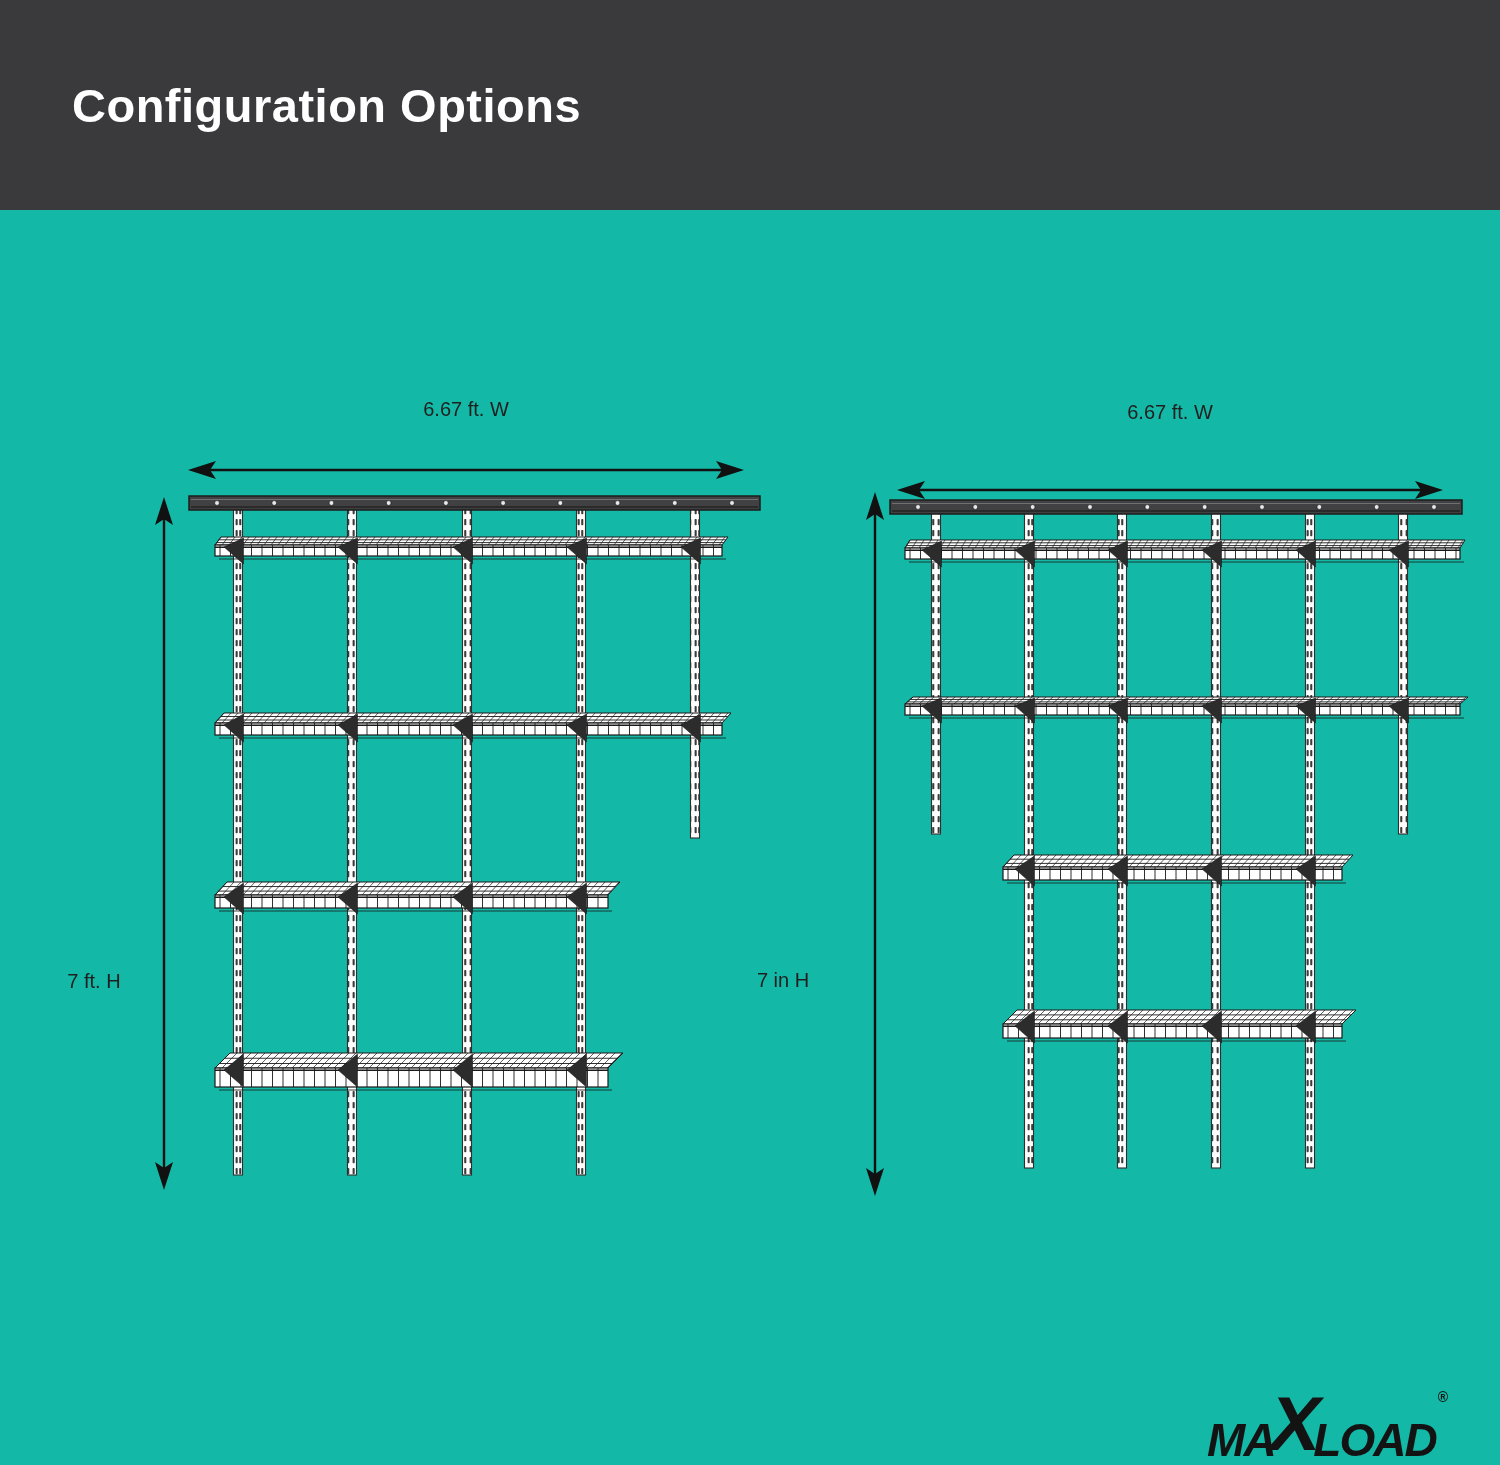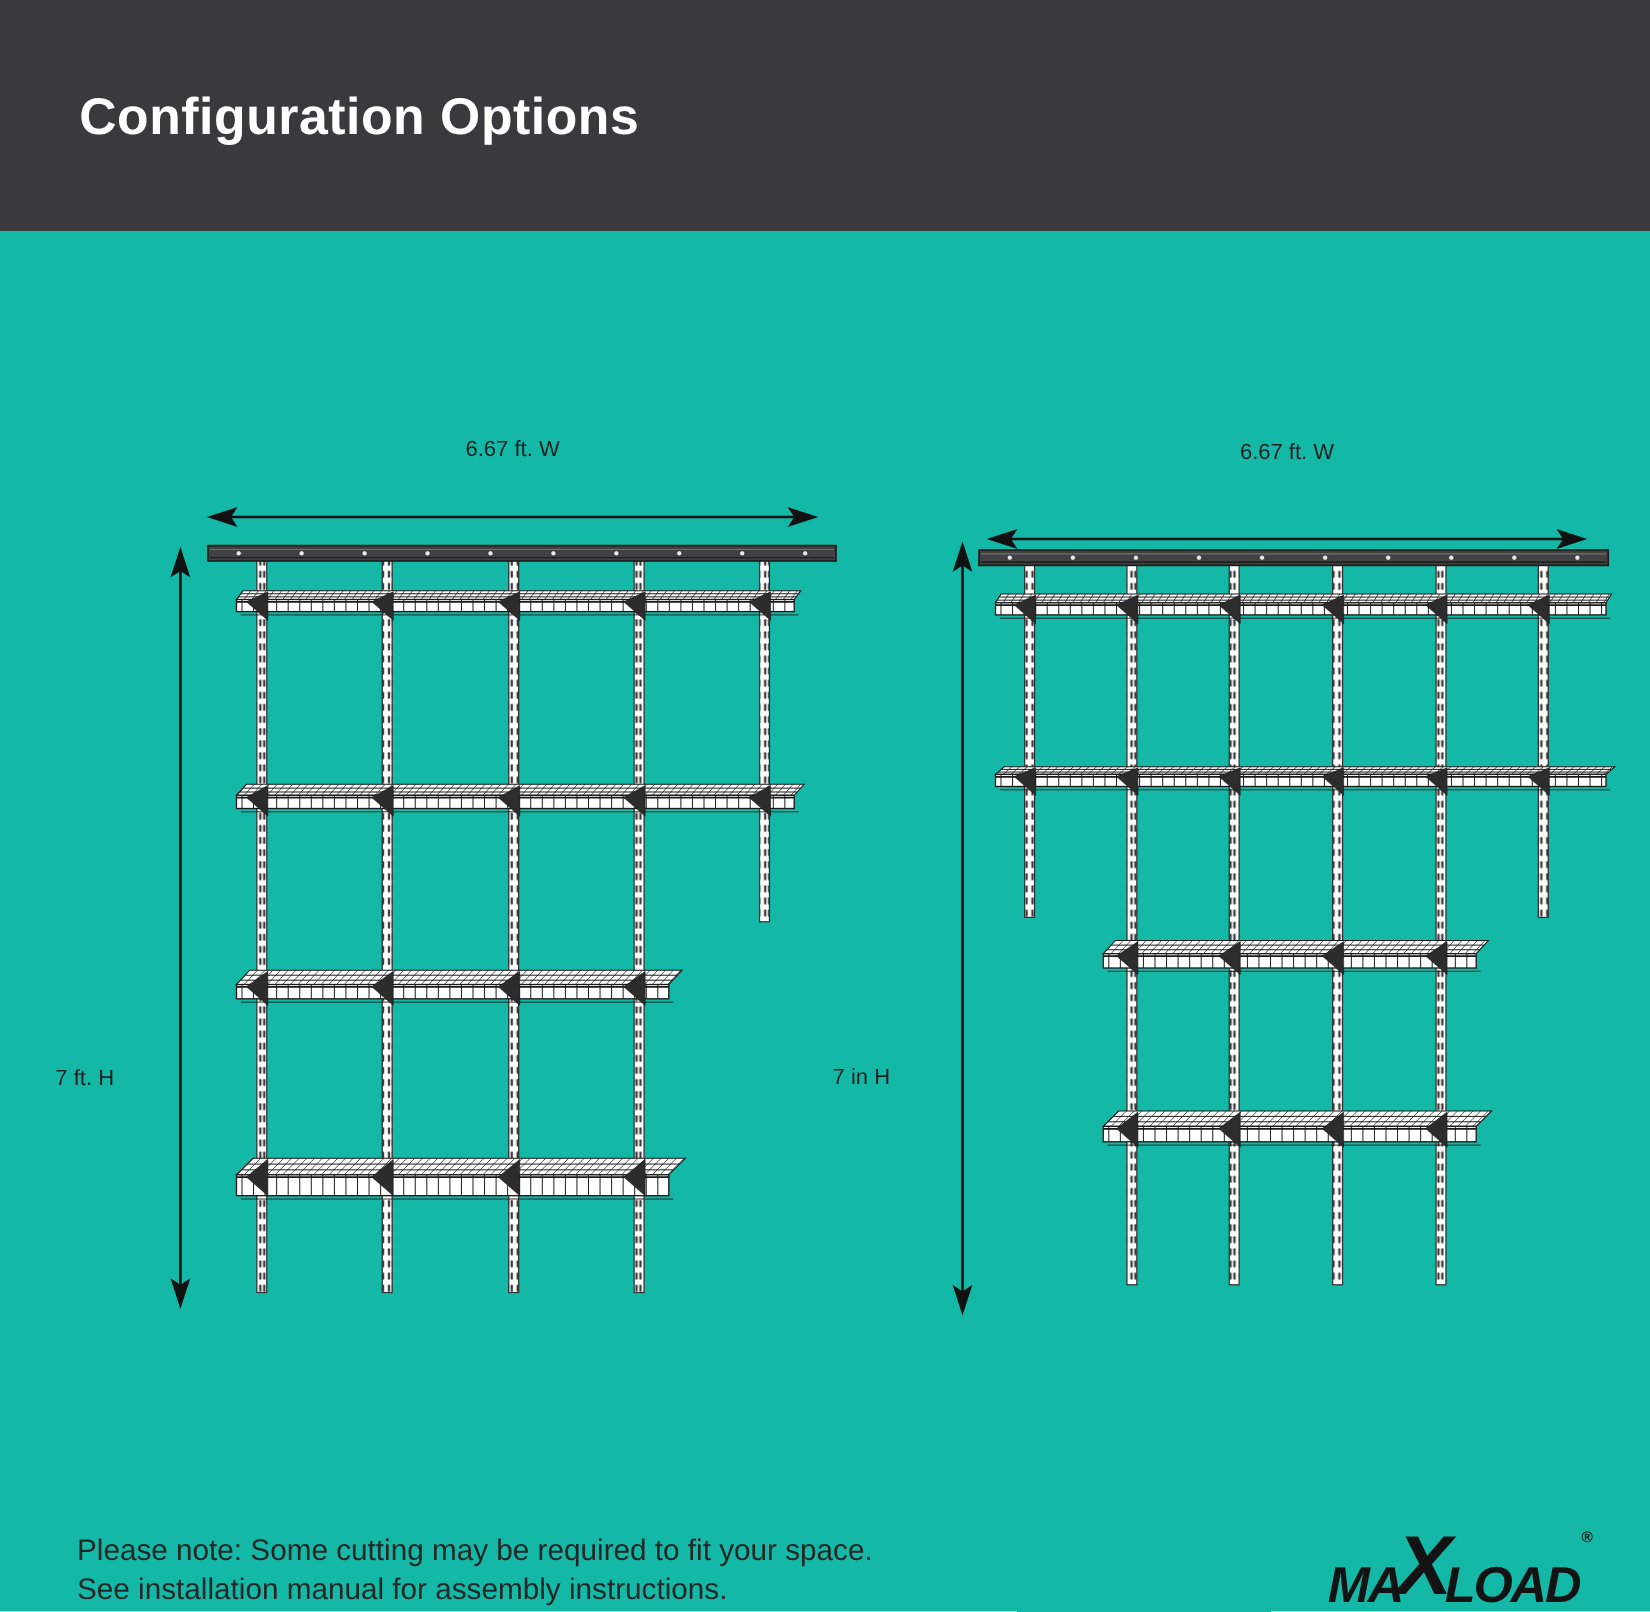--- a/index.html
+++ b/index.html
@@ -8,21 +8,21 @@
   .header{position:absolute;top:0;left:0;width:1500px;height:210px;background:#3a3a3c;
           display:flex;align-items:center;justify-content:space-between;
           padding:0 72px;box-sizing:border-box;}
   .header .title{color:#ffffff;font-size:47px;font-weight:800;letter-spacing:0.5px;}
   .header .part{color:#ffffff;font-size:44px;font-weight:800;letter-spacing:1px;}
   #diagram{position:absolute;left:0;top:0;width:1500px;height:1465px;}
   .dim-label{position:absolute;transform:translate(-50%,-50%);color:#1f1f1f;
              font-size:20px;white-space:nowrap;}
   #width-label-left{left:466px;top:409px;}
   #width-label-right{left:1170px;top:412px;}
-  #height-label-left{left:77px;top:981px;}
+  #height-label-left{left:94px;top:981px;}
   #height-label-right{left:783px;top:980px;}
   .note{position:absolute;left:70px;top:1391px;font-size:27px;line-height:36px;color:#262626;}
   .logo{position:absolute;right:52px;bottom:2px;display:flex;align-items:flex-start;
         color:#131313;font-style:italic;font-weight:bold;}
   .logo .seg{font-size:46px;font-weight:800;letter-spacing:-2px;line-height:1;}
   .logo .x{font-size:76px;font-weight:800;line-height:0;margin:0 -7px 0 -5px;
            position:relative;top:7px;}
   .logo .reg{font-size:14px;font-style:normal;position:relative;top:-28px;margin-left:2px;}
 </style>
 </head>
@@ -1067,24 +1067,20 @@
           <polygon points="875,1196 866,1168 875,1174 884,1168" fill="#111"></polygon>
         </g>
       </g>
     </svg>
 
   <div class="dim-label" id="width-label-left">6.67 ft. W</div>
   <div class="dim-label" id="width-label-right">6.67 ft. W</div>
   <div class="dim-label" id="height-label-left">7 ft. H</div>
   <div class="dim-label" id="height-label-right">7 in H</div>
 
-  <div class="note">
-    <div>Please note: Some cutting may be required to fit your space.</div>
-    <div>See installation manual for assembly instructions.</div>
-  </div>
 
   <div class="logo">
     <span class="seg">MA</span>
     <span class="x">X</span>
     <span class="seg">LOAD</span>
     <span class="reg">®</span>
   </div>
 
 </div>
 

